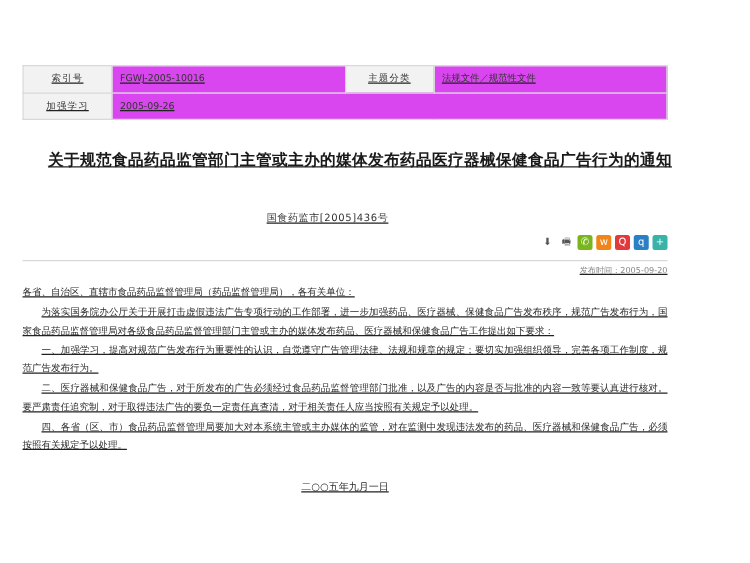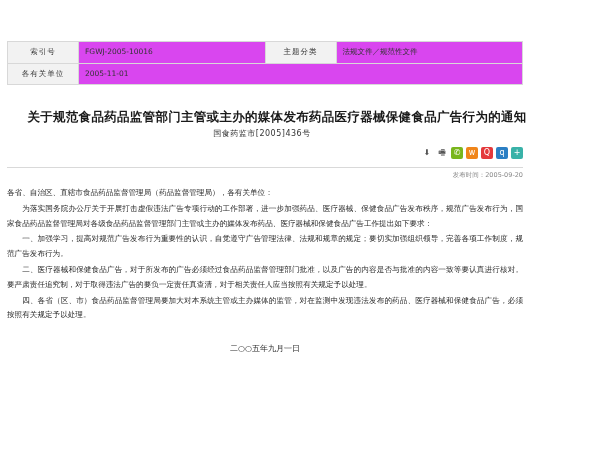--- a/index.html
+++ b/index.html
@@ -13,21 +13,22 @@
     font-family: "DejaVu Sans", "Liberation Sans", sans-serif;
     color: #222;
     overflow: hidden;
   }
   .page {
     position: relative;
     width: 524px;
     height: 450px;
     background: #ffffff;
     box-sizing: border-box;
-    padding: 7px;
+    padding: 18px;
+    text-decoration: underline;
   }
   .top-band {
     height: 34px;
     background: #ffffff;
   }
   .meta-table {
     width: 516px;
     margin: 0 auto;
     border-collapse: collapse;
     table-layout: fixed;
@@ -59,21 +60,21 @@
     color: #1a1a1a;
     margin: 22px auto 0;
     width: 540px;
     line-height: 1.6;
     letter-spacing: 0.3px;
   }
   .doc-number {
     text-align: center;
     font-size: 8px;
     color: #333;
-    margin-top: 1px;
+    margin-top: 31px;
     letter-spacing: 0.5px;
   }
   .toolbar {
     width: 516px;
     margin: 8px auto 0;
     height: 18px;
     position: relative;
   }
   .toolbar-icons {
     position: absolute;
@@ -146,22 +147,22 @@
 
   <table class="meta-table">
     <tbody>
       <tr>
         <td class="meta-label">索引号</td>
         <td class="meta-value">FGWJ-2005-10016</td>
         <td class="meta-label">主题分类</td>
         <td class="meta-value">法规文件／规范性文件</td>
       </tr>
       <tr>
-        <td class="meta-label">各有关单位</td>
-        <td class="meta-value" colspan="3">2005-11-01</td>
+        <td class="meta-label">加强学习</td>
+        <td class="meta-value" colspan="3">2005-09-26</td>
       </tr>
     </tbody>
   </table>
 
   <div class="doc-title">关于规范食品药品监管部门主管或主办的媒体发布药品医疗器械保健食品广告行为的通知</div>
 
   <div class="doc-number">国食药监市[2005]436号</div>
 
   <div class="toolbar">
     <div class="toolbar-icons">

